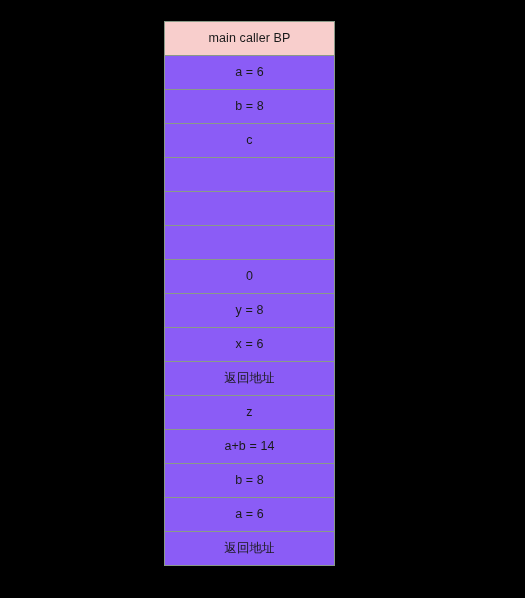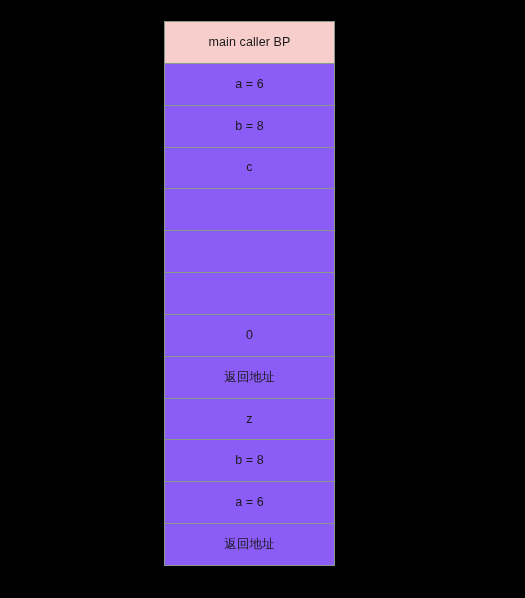--- a/index.html
+++ b/index.html
@@ -87,24 +87,33 @@
     <div class="stack-cell body empty">
       <span class="cell-label"></span>
     </div>
     <div class="stack-cell body empty">
       <span class="cell-label"></span>
     </div>
     <div class="stack-cell body">
       <span class="cell-label">0</span>
     </div>
     <div class="stack-cell body">
+      <span class="cell-label">y = 8</span>
+    </div>
+    <div class="stack-cell body">
+      <span class="cell-label">x = 6</span>
+    </div>
+    <div class="stack-cell body">
       <span class="cell-label">返回地址</span>
     </div>
     <div class="stack-cell body">
       <span class="cell-label">z</span>
+    </div>
+    <div class="stack-cell body">
+      <span class="cell-label">a+b = 14</span>
     </div>
     <div class="stack-cell body">
       <span class="cell-label">b = 8</span>
     </div>
     <div class="stack-cell body">
       <span class="cell-label">a = 6</span>
     </div>
     <div class="stack-cell body">
       <span class="cell-label">返回地址</span>
     </div>

